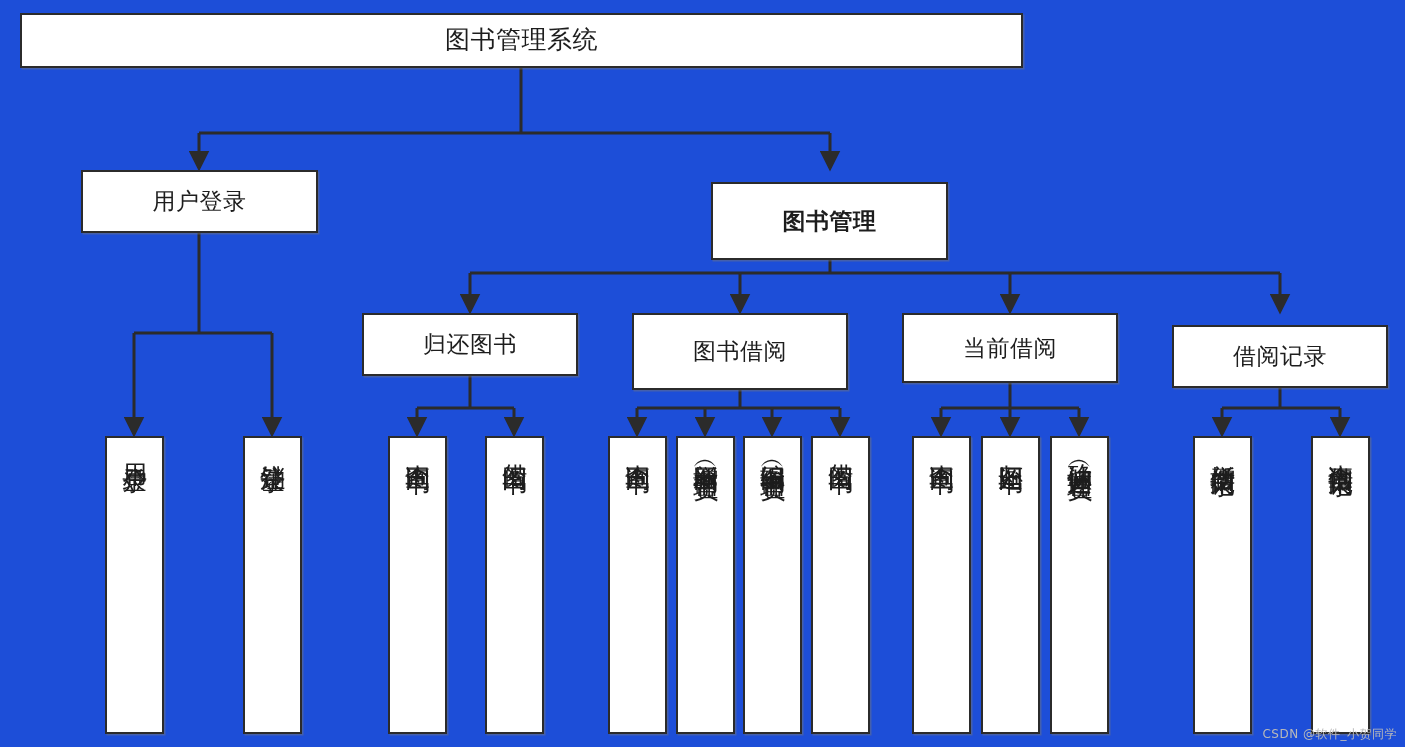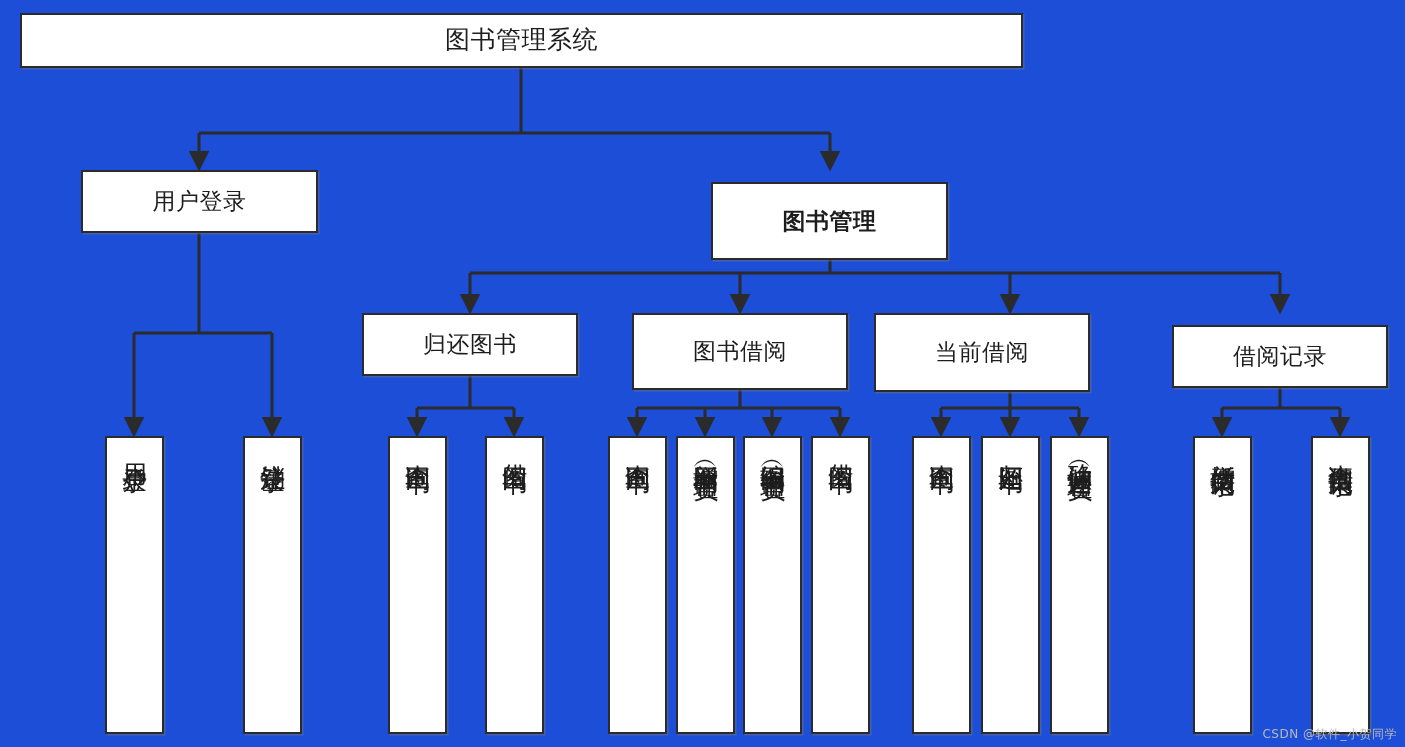--- a/index.html
+++ b/index.html
@@ -141,21 +141,21 @@
   </div>
 
   <div class="node branch" style="left:362px; top:313px; width:216px; height:63px;">
     <span class="label">归还图书</span>
   </div>
 
   <div class="node branch" style="left:632px; top:313px; width:216px; height:77px;">
     <span class="label">图书借阅</span>
   </div>
 
-  <div class="node branch" style="left:874px; top:313px; width:216px; height:79px;">
+  <div class="node branch" style="left:902px; top:313px; width:216px; height:70px;">
     <span class="label">当前借阅</span>
   </div>
 
   <div class="node branch" style="left:1172px; top:313px; width:216px; height:63px;margin-top:12px;">
     <span class="label">借阅记录</span>
   </div>
 
   <div class="node leaf" style="left:105px; top:436px; width:59px; height:298px;">
     <span class="label">用户登录</span>
   </div>

